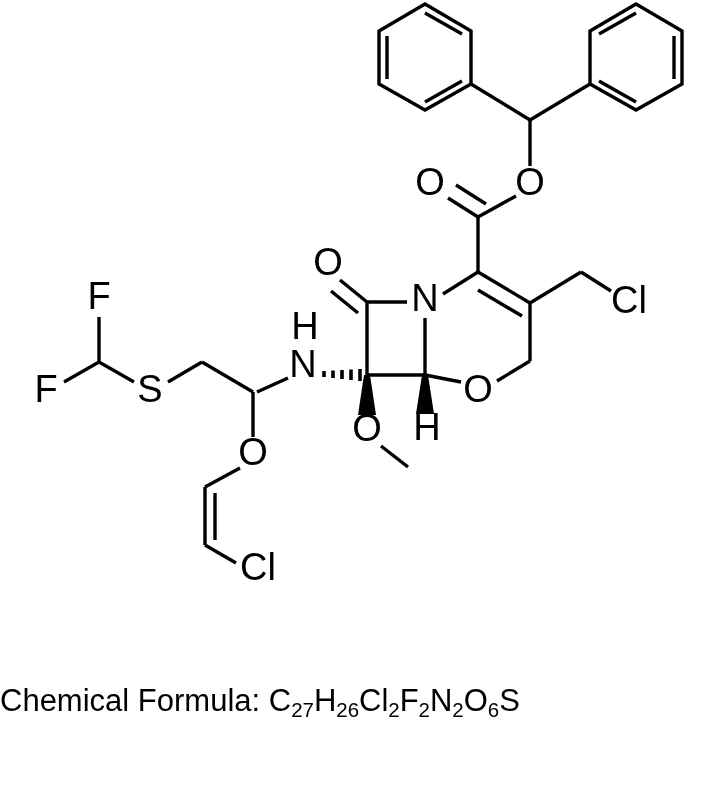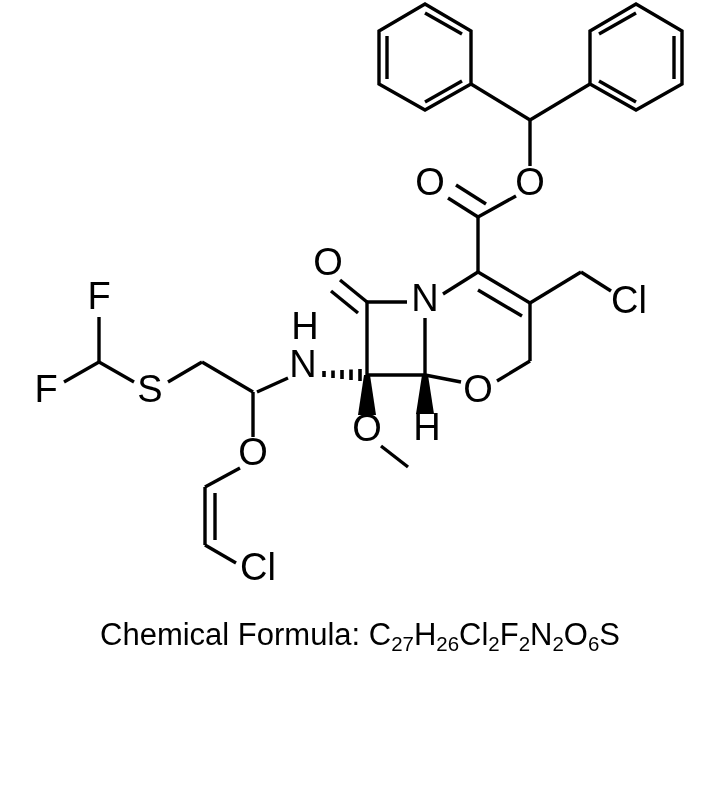--- a/index.html
+++ b/index.html
@@ -60,21 +60,21 @@
     text-anchor: middle;
     dominant-baseline: middle;
   }
   #caption-area {
     position: absolute;
     left: 0;
     top: 608px;
     width: 720px;
     height: 179px;
     display: flex;
-    flex-direction: column;
+    flex-direction: row;
     align-items: center;
     justify-content: flex-start;
     padding-top: 6px;
     box-sizing: border-box;
   }
   .caption-line {
     font-family: "Liberation Sans", sans-serif;
     font-size: 31px;
     line-height: 41px;
     color: #000000;

